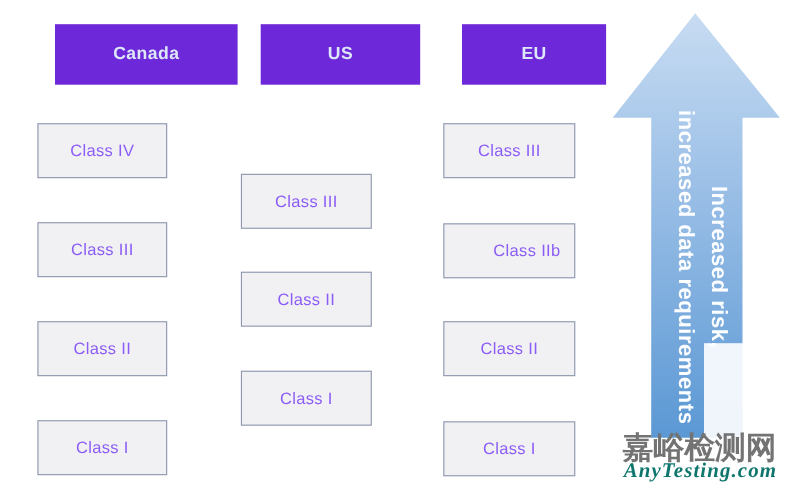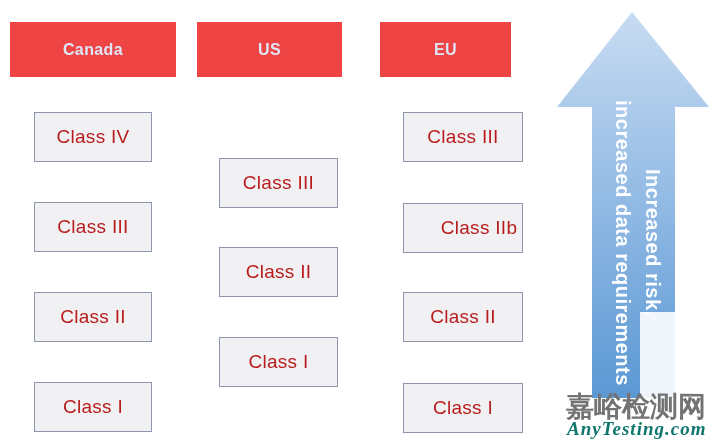--- a/index.html
+++ b/index.html
@@ -4,36 +4,36 @@
 <style>
   html,body{margin:0;padding:0;background:#ffffff;}
   .stage{
     position:relative;width:720px;height:446px;overflow:hidden;
     background:#ffffff;
     font-family:"Liberation Sans", sans-serif;
   }
   
   .hdr{
     position:absolute;top:22px;height:55px;
-    background:#ef4444;
+    background:#6d28d9;
     color:#dde7f7;
     display:flex;align-items:center;justify-content:center;
-    font-size:16px;font-weight:600;letter-spacing:.4px;
+    font-size:16px;font-weight:600;letter-spacing:.4px;margin-left:40px;
   }
   .hdr-ca{left:10px;width:166px;}
   .hdr-us{left:197px;width:145px;}
   .hdr-eu{left:380px;width:131px;}
   
   .cbox{
     position:absolute;height:50px;
     background:#f1f1f4;
     border:1.5px solid #8d96ad;
     box-sizing:border-box;
     display:flex;align-items:center;justify-content:center;
-    color:#b91c1c;font-size:19px;letter-spacing:.3px;
+    color:#8b5cf6;font-size:15px;letter-spacing:.3px;
   }
   .col-ca{left:34px;width:118px;}
   .col-us{left:219px;width:119px;}
   .col-eu{left:403px;width:120px;}
   .ca-r0{top:112px;} .ca-r1{top:202px;} .ca-r2{top:292px;} .ca-r3{top:382px;}
   .us-r0{top:158px;} .us-r1{top:247px;} .us-r2{top:337px;}
   .eu-r0{top:112px;} .eu-r1{top:203px;padding-left:32px;} .eu-r2{top:292px;} .eu-r3{top:383px;}
   
   .arrow-svg{position:absolute;left:554px;top:8px;width:160px;height:392px;}
   .arrow-label{

